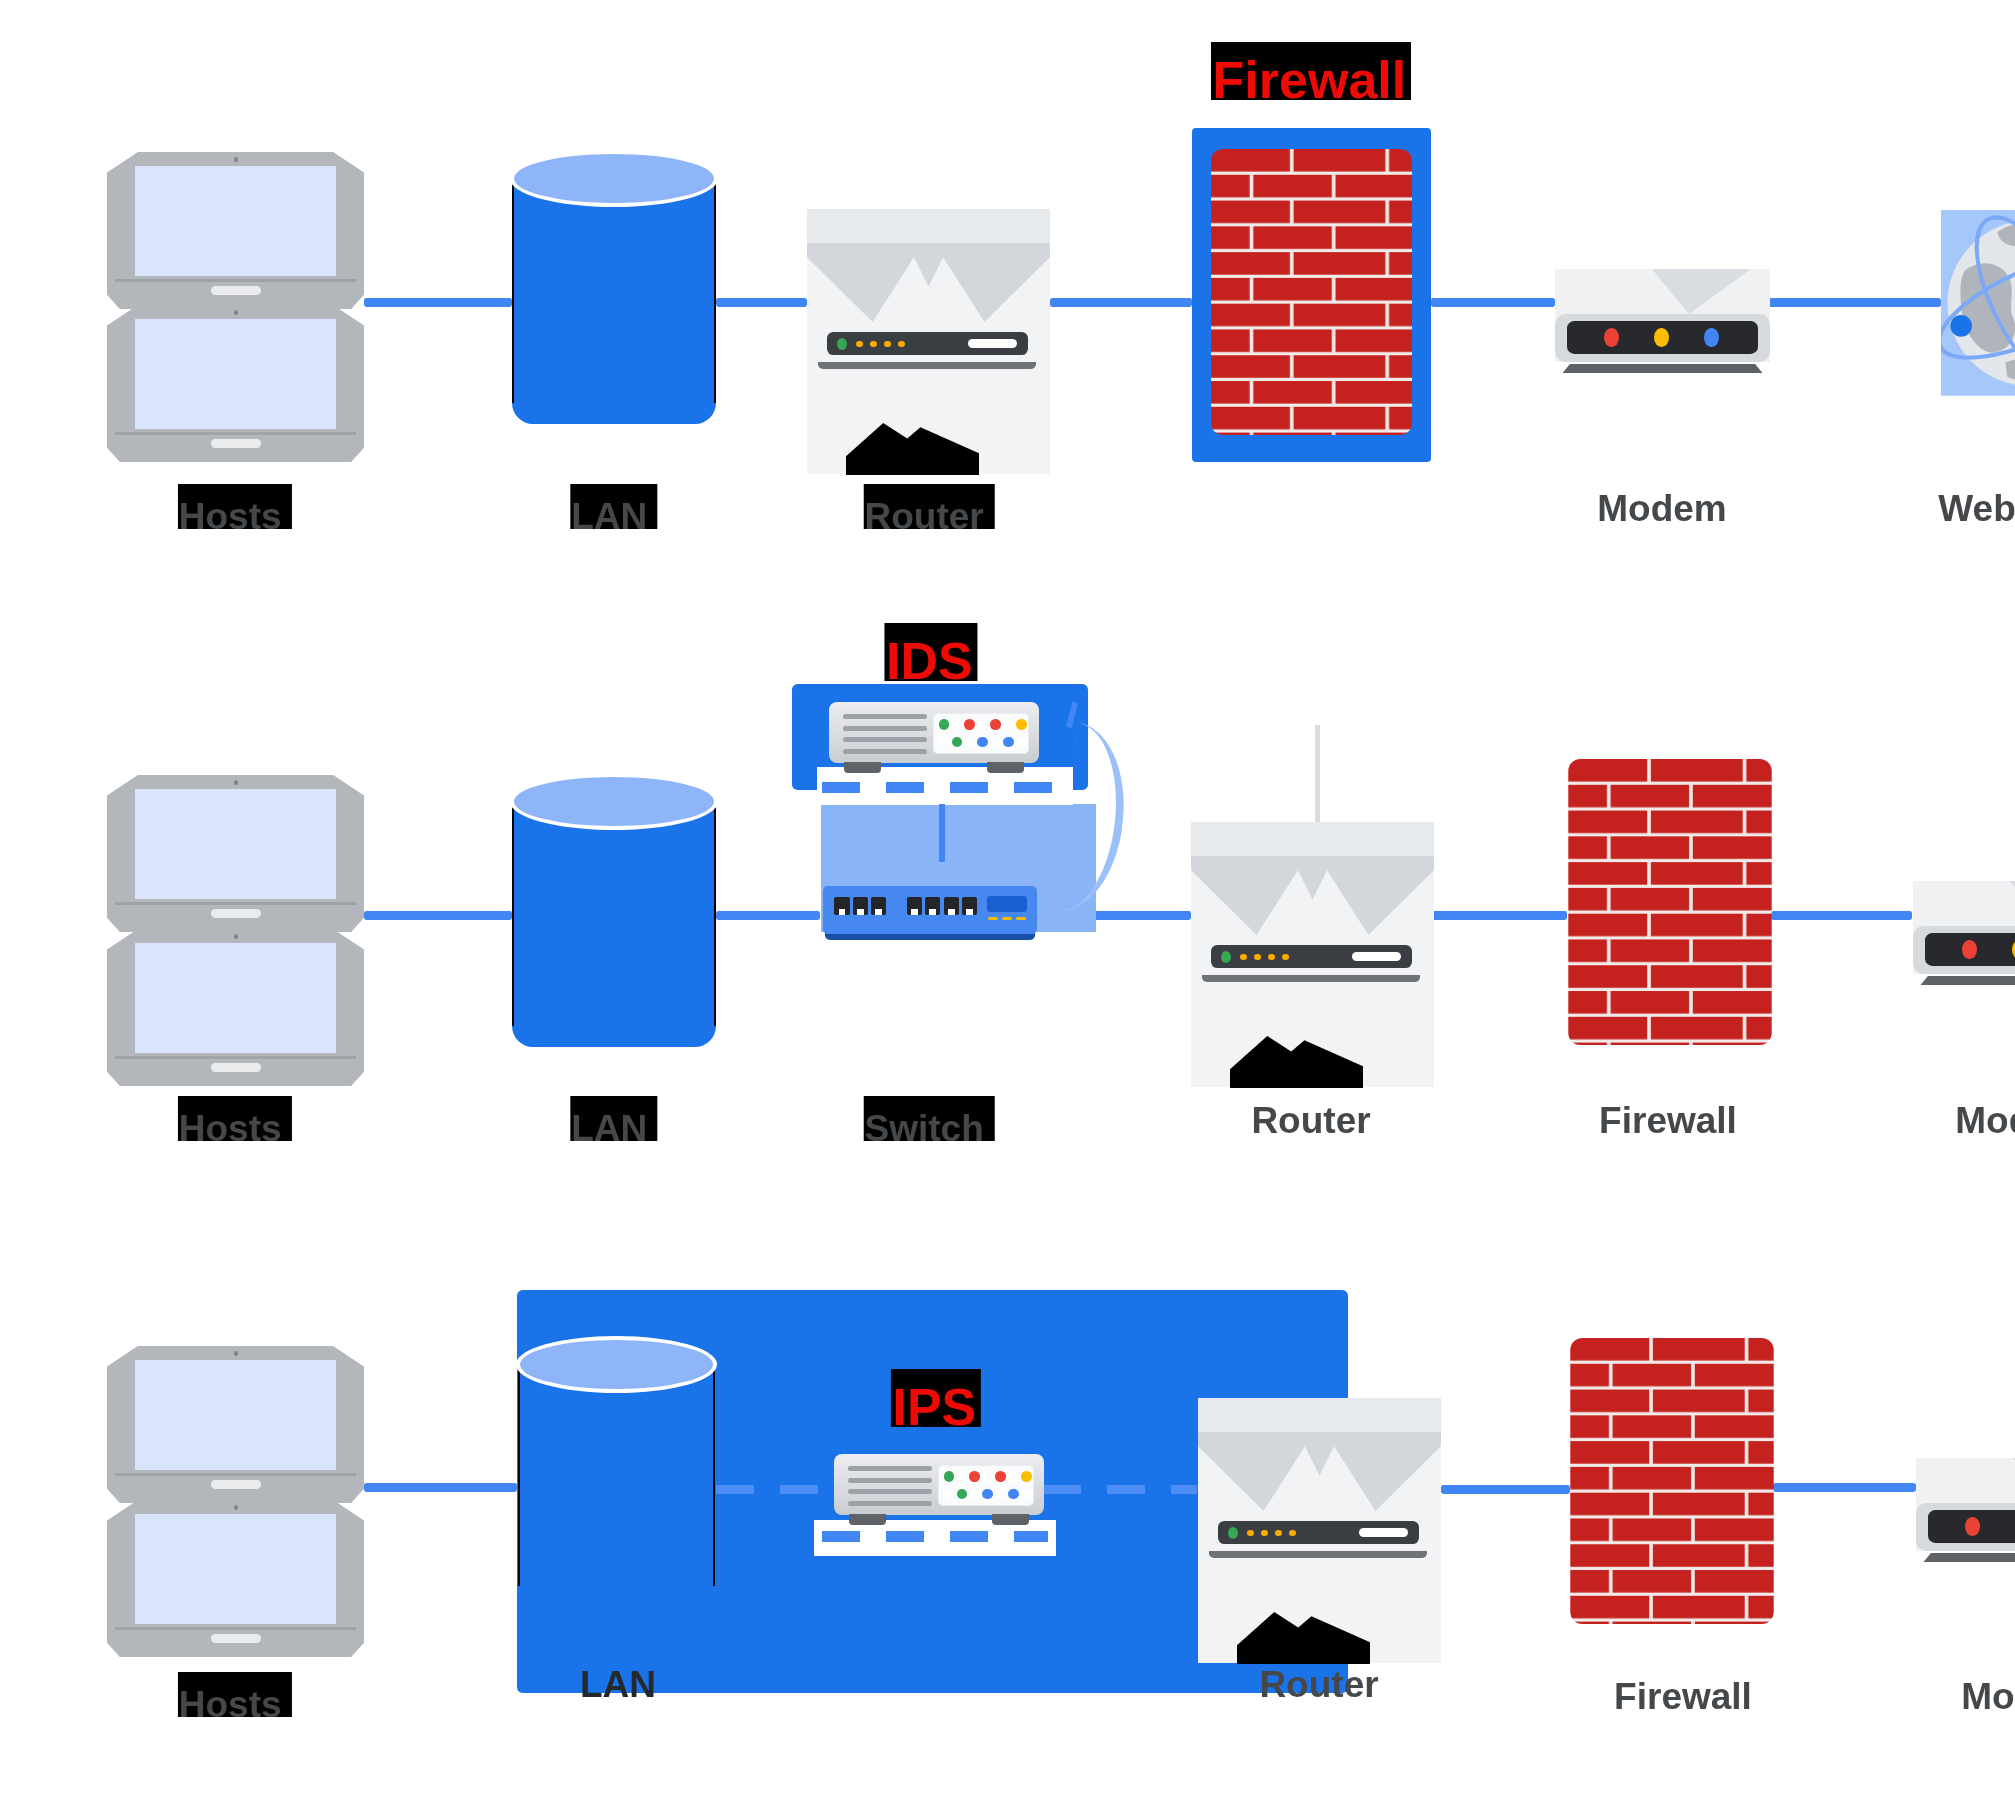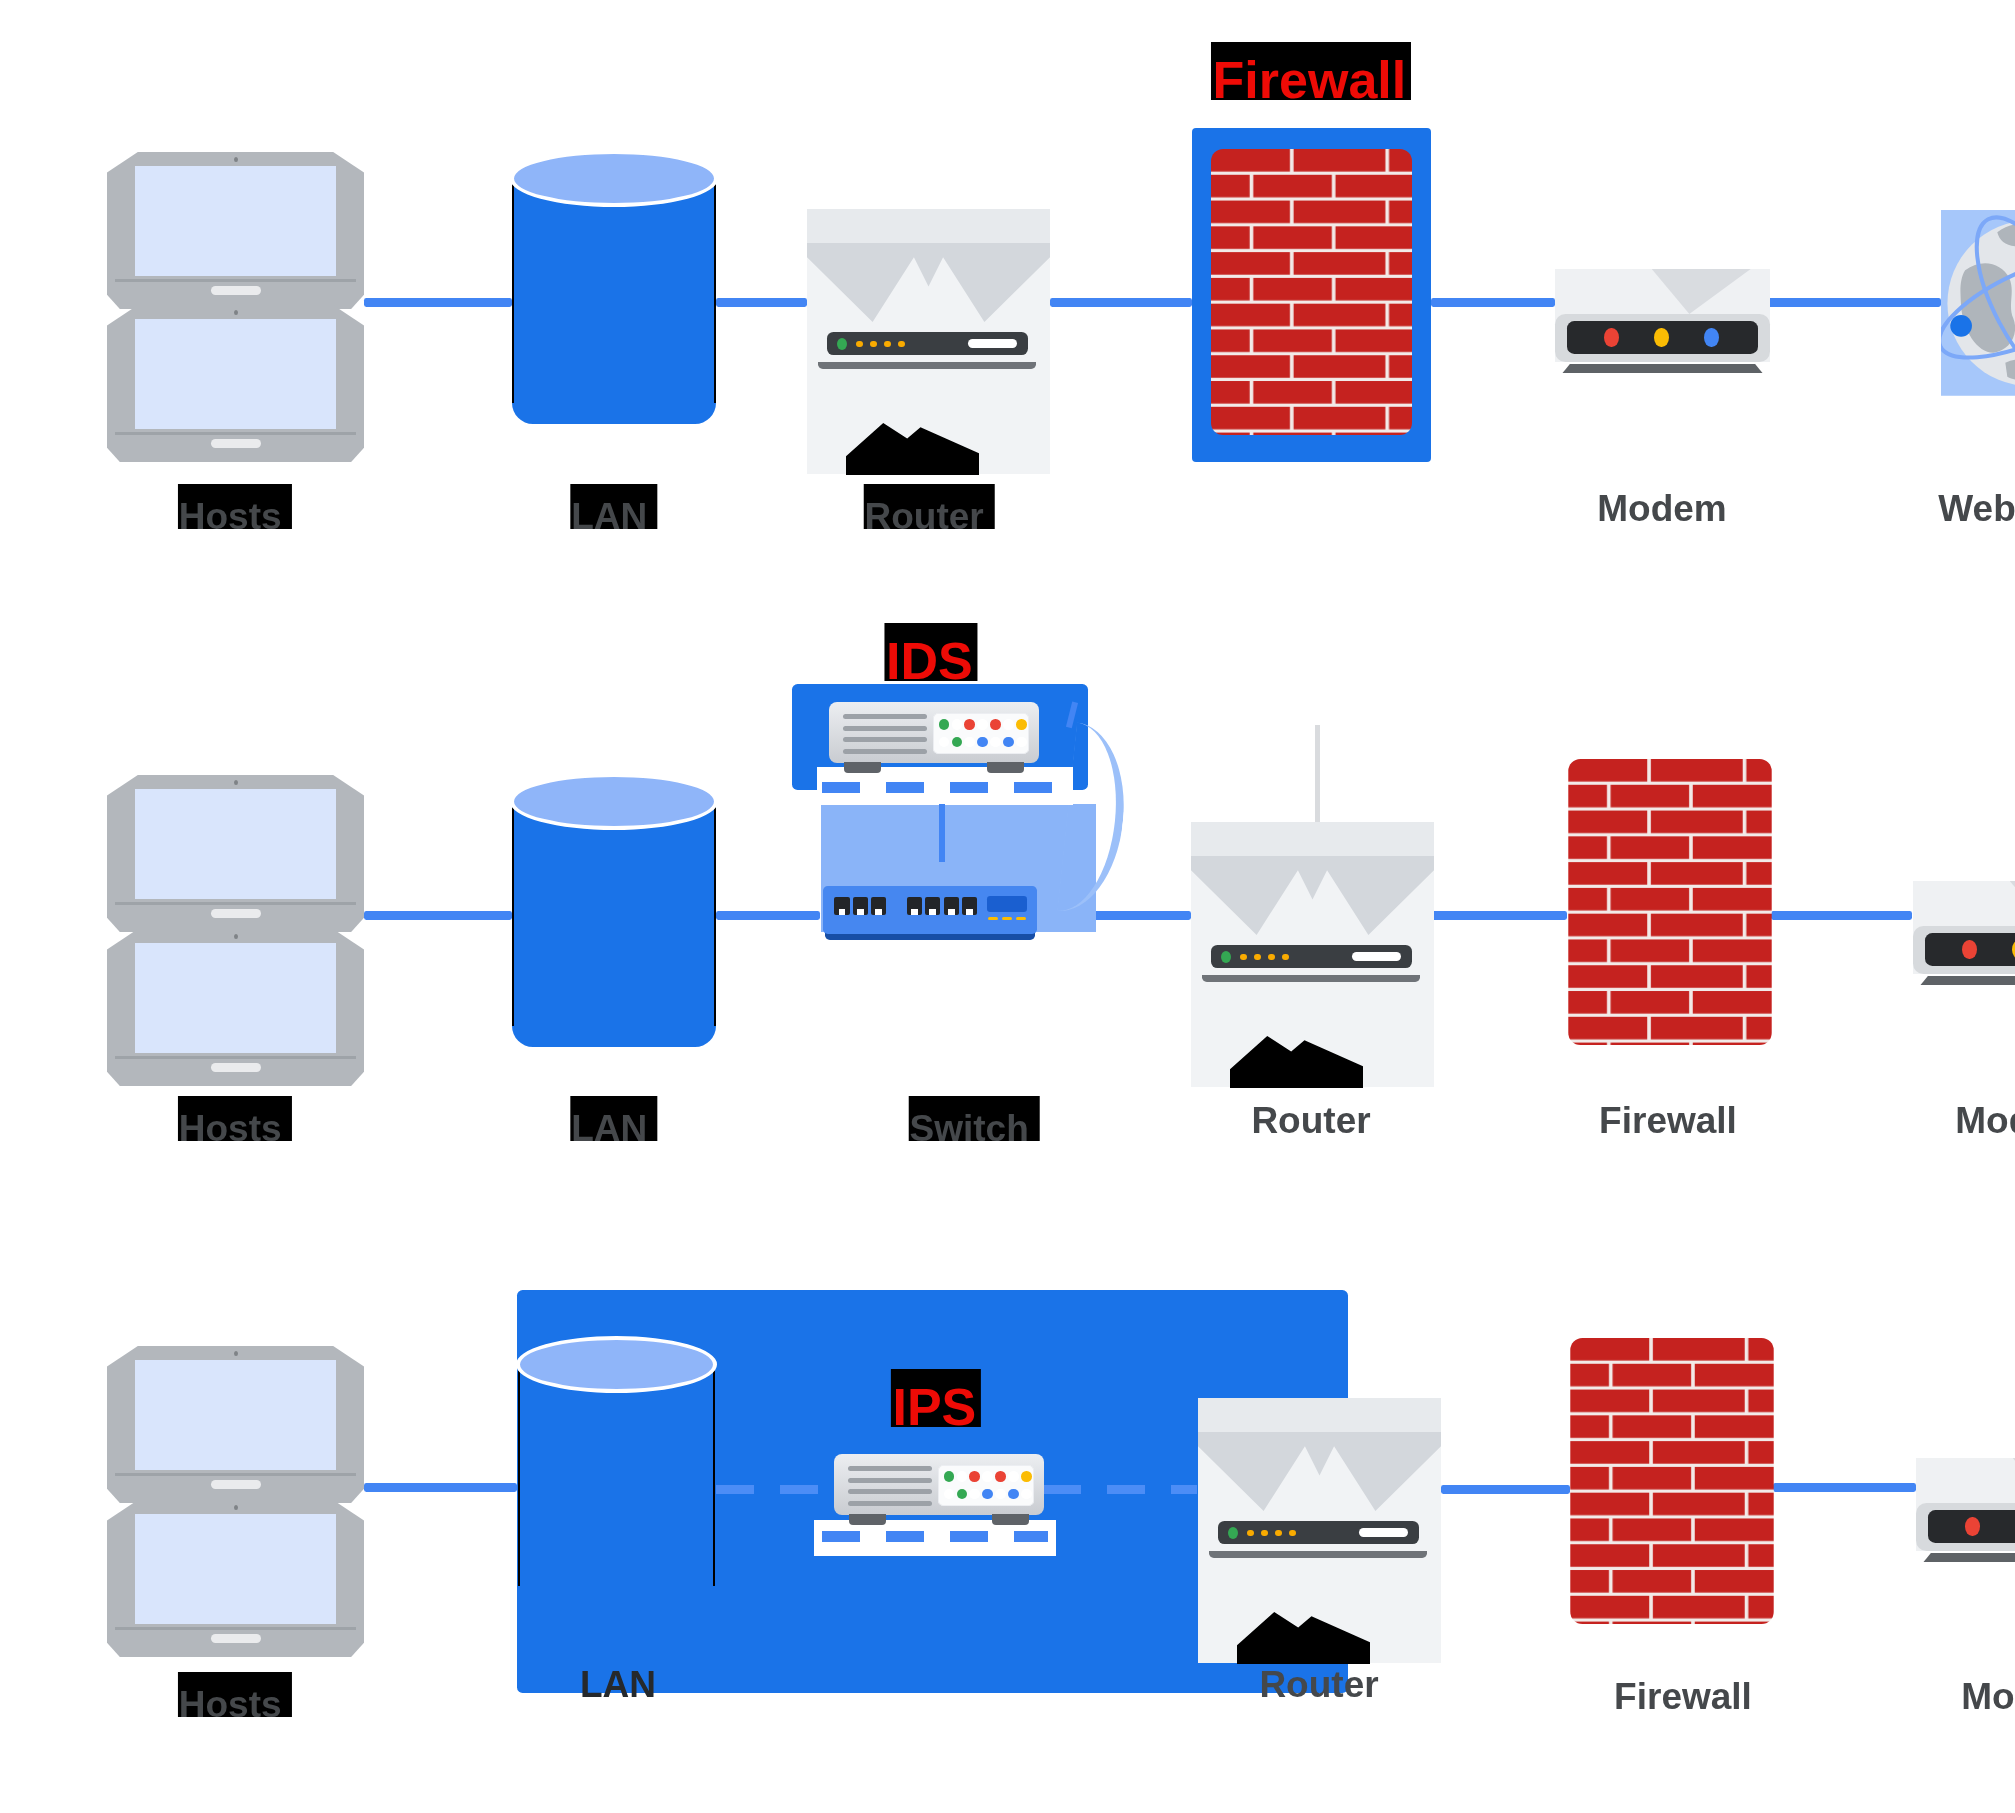--- a/index.html
+++ b/index.html
@@ -317,21 +317,21 @@
       <div class="m-led" style="left:37px;background:#EA4335"></div>
       <div class="m-led" style="left:87px;background:#FBBC04"></div>
 
     </div>
     <div class="m-base"></div>
   </div>
 
   <div class="lbl red" style="left:931px;top:623px"><span>IDS</span></div>
   <div class="lbl boxed" style="left:235px;top:1096px"><span>Hosts</span></div>
   <div class="lbl boxed" style="left:614px;top:1096px"><span>LAN</span></div>
-  <div class="lbl boxed" style="left:974px;top:1096px"><span>Switch</span></div>
+  <div class="lbl boxed" style="left:929px;top:1096px"><span>Switch</span></div>
   <div class="lbl" style="left:1311px;top:1102px"><span>Router</span></div>
   <div class="lbl" style="left:1668px;top:1102px"><span>Firewall</span></div>
   <div class="lbl" style="left:2020px;top:1102px"><span>Modem</span></div>
 
   <div class="bluebox" style="left:517px;top:1290px;width:831px;height:403px"></div>
 
   <div class="conn" style="left:364px;top:1483px;width:153px"></div>
   <div class="conn dash" style="left:716px;top:1485px;width:118px"></div>
   <div class="conn dash" style="left:1043px;top:1485px;width:154px"></div>
   <div class="conn" style="left:1441px;top:1485px;width:129px"></div>

